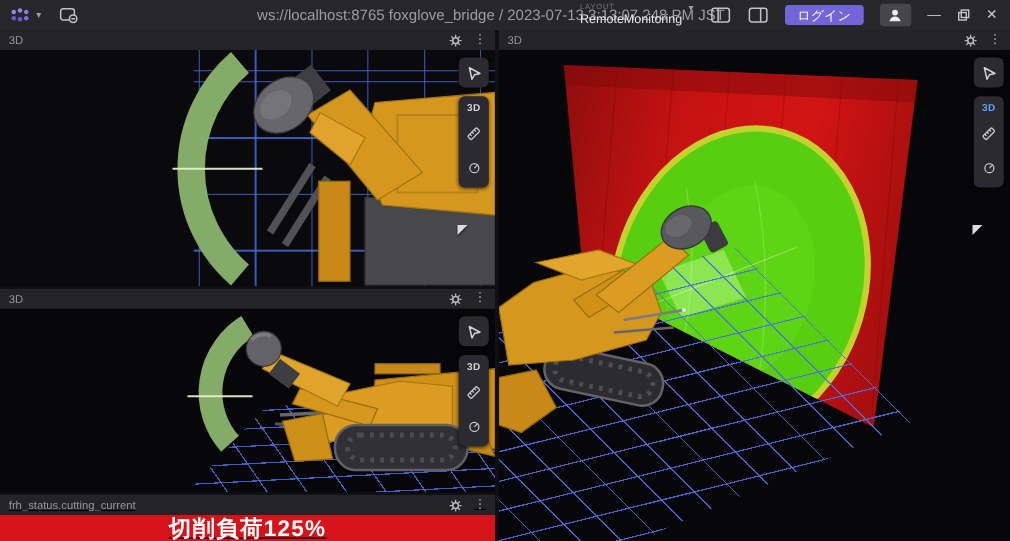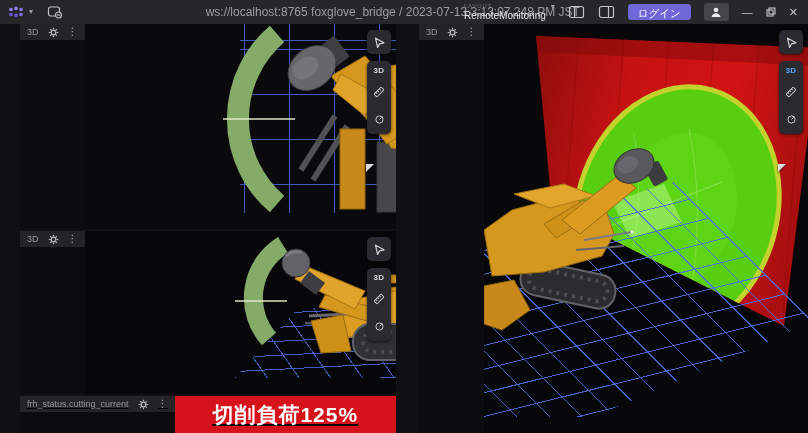--- a/index.html
+++ b/index.html
@@ -24,21 +24,21 @@
   .login-btn { background:#7166d8; color:#fff; font-size:10.5px; border-radius:3px;
                padding:3px 10px 0; line-height:1.2; }
   .avatar-btn { width:25px; height:18px; background:#45454b; border-radius:3px;
                 display:flex; align-items:center; justify-content:center; }
   .winctl { font-size:11px; color:#c7c7cc; line-height:1; }
 
   
   .main { position:absolute; top:24px; left:0; right:0; bottom:0; display:flex; }
   .col-left { width:396px; display:flex; flex-direction:column; gap:2px; }
   .col-right { flex:1; margin-left:3px; display:flex; }
-  .panel { background:#0c0c0f; position:relative; display:flex; flex-direction:row; overflow:hidden;margin-left:20px; }
+  .panel { background:#0c0c0f; position:relative; display:flex; flex-direction:column; overflow:hidden; }
   .p1 { height:205px; } .p2 { height:163px; } .p-alert { height:37px;text-decoration:underline; } .p3 { flex:1; }
   .panel-header { height:16px; background:#232328; display:flex; align-items:center;
                   padding:0 7px; gap:9px; flex:none; z-index:6; }
   .panel-title { flex:1; font-size:9px; color:#96969d; white-space:nowrap; overflow:hidden; }
   .more-btn { font-size:10px; color:#aeaeb4; line-height:1; }
   .panel-body { flex:1; position:relative; overflow:hidden; background:#07070a; }
   .p1 .panel-body { background:#0a0a0d; }
   .scene { position:absolute; left:0; top:0; }
 
   
@@ -68,21 +68,21 @@
                 flex-direction:column; align-items:center; padding:5px 0; gap:9px;
                 box-shadow:0 1px 3px rgba(0,0,0,.6); }
   .t3d { font-size:8px; font-weight:bold; color:#d5d6da; letter-spacing:.3px; }
   .p3 .t3d { color:#5aa7ff; }
   .corner { position:absolute; right:22px; top:140px; width:0; height:0; z-index:5;
             border-top:8px solid #dcdce0; border-right:8px solid transparent;
             filter:drop-shadow(0 1px 1px rgba(0,0,0,.7)); }
 
   
   .alert-body { flex:1; background:#d6131b; display:flex; align-items:center; justify-content:center; }
-  .alert-text { color:#fff; font-weight:bold; font-size:21px; letter-spacing:1px; line-height:1; }
+  .alert-text { color:#fff; font-weight:bold; font-size:18px; letter-spacing:1px; line-height:1; }
 </style>
 </head>
 <body>
 
 <div class="app">
 
   <header class="topbar">
     <div class="tb-left">
       <span class="icon-btn">
         <svg width="16" height="14" viewBox="0 0 16 14">

